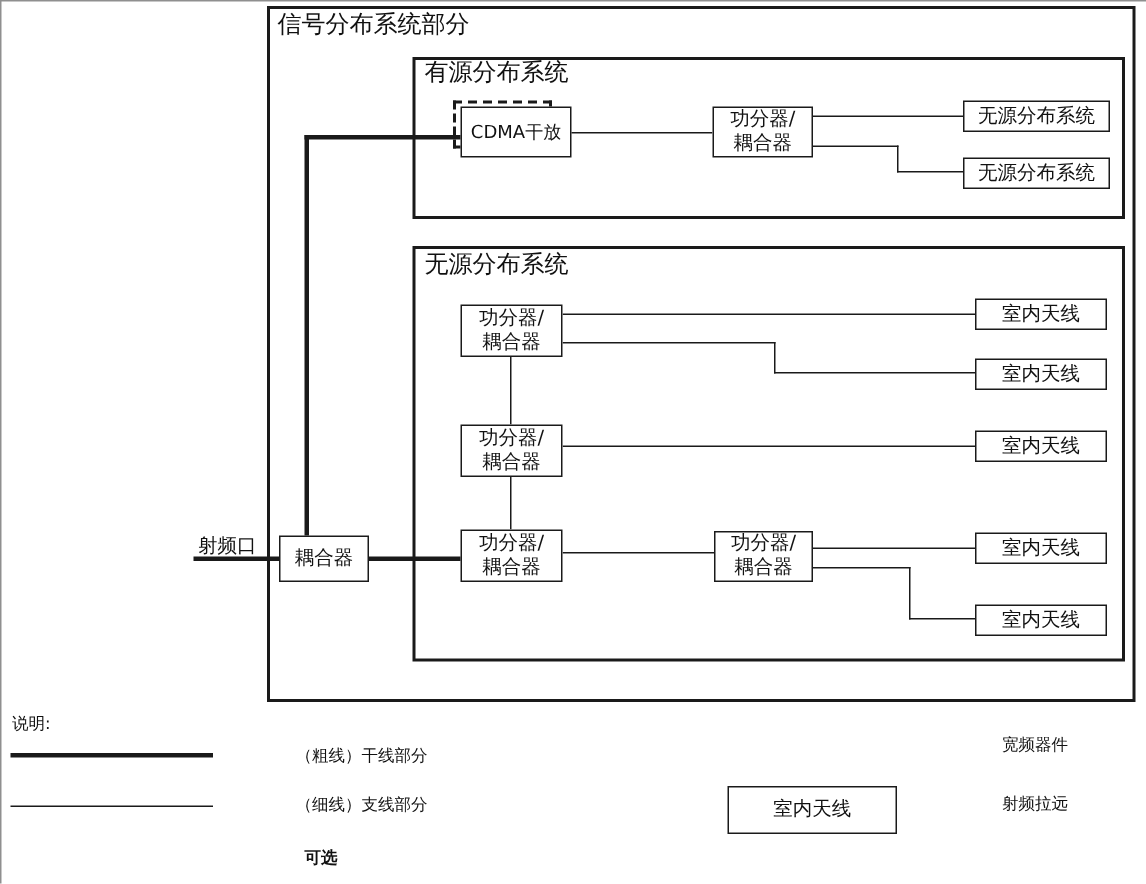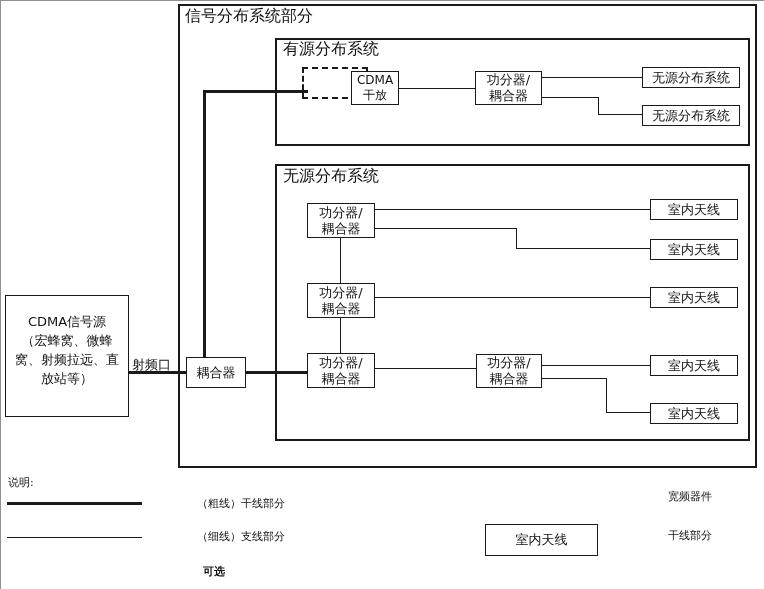--- a/index.html
+++ b/index.html
@@ -76,21 +76,21 @@
   <div class="line thin-h" style="left:375px;top:297px;width:275px;"></div>
   <div class="line thin-v" style="left:340px;top:318px;height:35px;"></div>
   <div class="line thin-h" style="left:375px;top:368px;width:101px;"></div>
   <div class="line thin-h" style="left:542px;top:365px;width:108px;"></div>
   <div class="line thin-h" style="left:542px;top:378px;width:65px;"></div>
   <div class="line thin-v" style="left:606px;top:378px;height:35px;"></div>
   <div class="line thin-h" style="left:606px;top:412px;width:44px;"></div>
 
   <div class="optbox" style="left:302px;top:67px;width:75px;height:38px;">
     <div class="dashed" style="width:66px;height:32px;"></div>
-    <div class="solid amp-text" style="left:5px;top:4px;width:48px;height:34px;margin-left:44px;">
+    <div class="solid amp-text" style="left:5px;top:4px;width:74px;height:34px;">
       <span>CDMA干放</span>
     </div>
   </div>
 
   <div class="nodebox" style="left:475px;top:71px;width:67px;height:34px;">功分器/
 耦合器</div>
 
   <div class="nodebox" style="left:642px;top:67px;width:98px;height:21px;">无源分布系统</div>
   <div class="nodebox" style="left:642px;top:105px;width:98px;height:21px;">无源分布系统</div>
 
@@ -102,37 +102,33 @@
 耦合器</div>
   <div class="nodebox" style="left:476px;top:354px;width:66px;height:34px;">功分器/
 耦合器</div>
 
   <div class="nodebox" style="left:650px;top:199px;width:88px;height:21px;">室内天线</div>
   <div class="nodebox" style="left:650px;top:239px;width:88px;height:21px;">室内天线</div>
   <div class="nodebox" style="left:650px;top:287px;width:88px;height:21px;">室内天线</div>
   <div class="nodebox" style="left:650px;top:355px;width:88px;height:21px;">室内天线</div>
   <div class="nodebox" style="left:650px;top:403px;width:88px;height:21px;">室内天线</div>
 
-  <div class="nodebox src" style="left:5px;top:295px;width:124px;height:122px;">CDMA信号源
-（宏蜂窝、微蜂
-窝、射频拉远、直
-放站等）</div>
 
   <div class="lbl" style="left:132px;top:357px;font-size:13px;">射频口</div>
 
   <div class="nodebox" style="left:186px;top:357px;width:60px;height:31px;">耦合器</div>
 
   <div class="lbl" style="left:8px;top:475px;">说明:</div>
 
   <div class="line thick-h" style="left:7px;top:502px;width:135px;"></div>
   <div class="lbl" style="left:197px;top:496px;">（粗线）干线部分</div>
 
   <div class="line thin-h" style="left:7px;top:537px;width:135px;"></div>
   <div class="lbl" style="left:197px;top:529px;">（细线）支线部分</div>
 
   <div class="lbl" style="left:203px;top:564px;font-weight:bold;">可选</div>
 
   <div class="lbl" style="left:668px;top:489px;">宽频器件</div>
 
   <div class="nodebox" style="left:485px;top:524px;width:113px;height:32px;">室内天线</div>
-  <div class="lbl" style="left:668px;top:528px;">干线部分</div>
+  <div class="lbl" style="left:668px;top:528px;">射频拉远</div>
 
 </div>
 
 </body></html>

